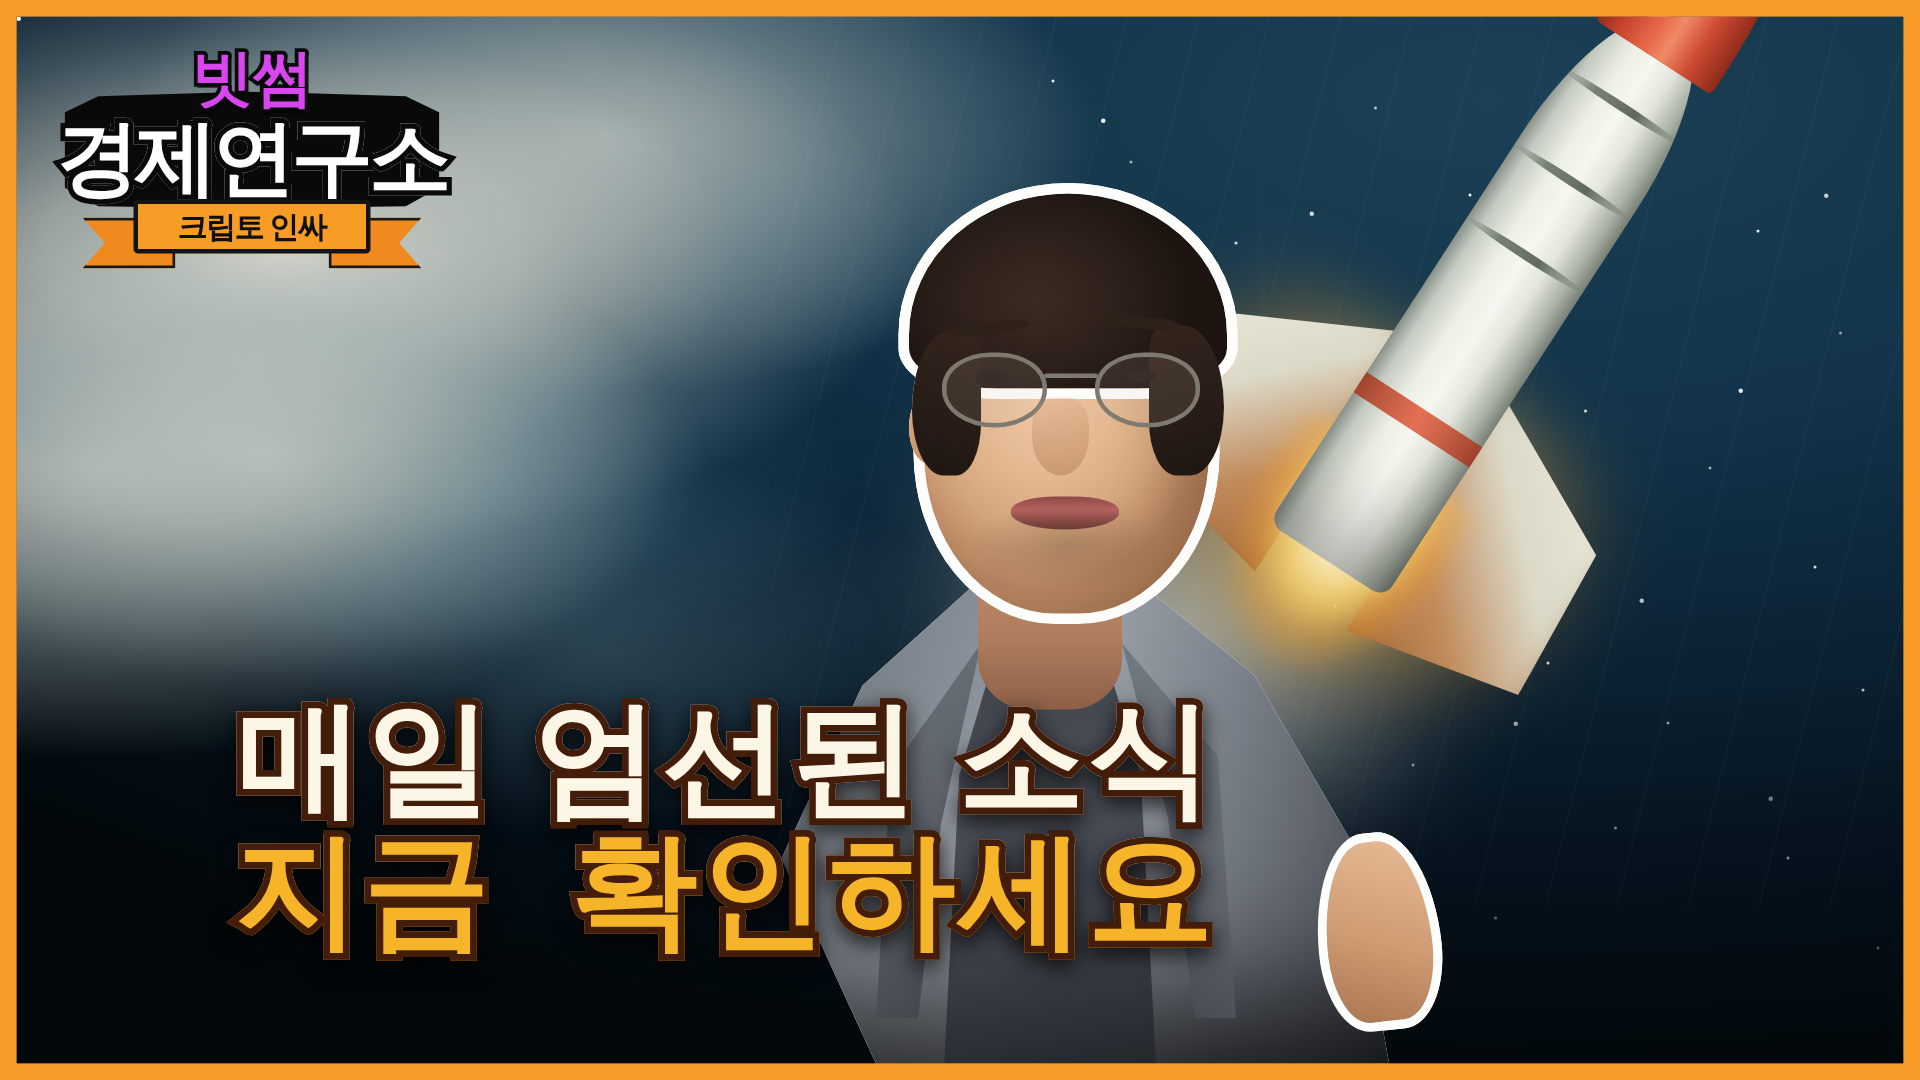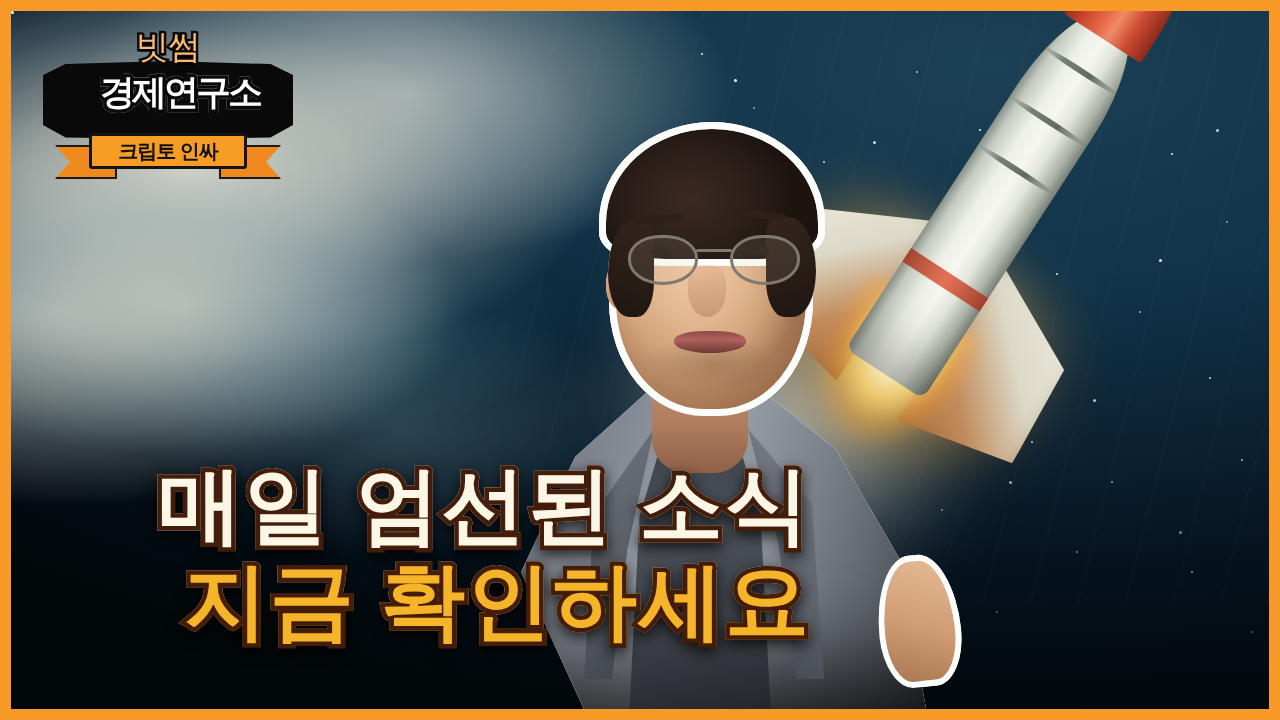--- a/index.html
+++ b/index.html
@@ -342,46 +342,45 @@
   
   .logo{
     position:absolute;
     left:32px; top:10px;
     width:250px; height:160px;
     pointer-events:auto;
   }
   .logo-top{
     position:absolute; left:50%; top:4px;
     transform:translateX(-50%);
-    font-size:33px; font-weight:normal; letter-spacing:-1px;
-    color:#fdba74;
+    font-size:41px; font-weight:bold; letter-spacing:-1px;
+    color:#d946ef;
     -webkit-text-stroke:5px #0b0b0b;
     paint-order:stroke fill;
     text-shadow:0 3px 0 rgba(0,0,0,.55);
     white-space:nowrap;
     z-index:2;
   }
   .logo-plaque{
     position:absolute; left:0; top:40px;
     width:250px; height:78px;
     background:#090909;
     clip-path:polygon(0% 18%, 9% 4%, 50% 0%, 91% 4%, 100% 18%, 100% 82%, 91% 98%, 50% 100%, 9% 98%, 0% 82%);
   }
   .logo-main{
     position:absolute; left:50%; top:48px;
     transform:translateX(-50%);
-    font-size:35px; font-weight:bold; letter-spacing:-3px;
+    font-size:55px; font-weight:bold; letter-spacing:-3px;
     white-space:nowrap;
     color:#ffffff;
     -webkit-text-stroke:7px #0a0a0a;
     paint-order:stroke fill;
     background:linear-gradient(180deg,#ffffff 0%,#ffffff 52%,#cfcfcf 78%,#a8a8a8 100%);
     -webkit-background-clip:text;
     z-index:3;
-    margin-left:12px;
   }
   
   .ribbon{
     position:absolute; left:12px; top:112px;
     width:226px; height:46px;
     z-index:4;
   }
   .ribbon-tail{
     position:absolute; top:12px;
     width:62px; height:34px;
@@ -401,20 +400,21 @@
     width:158px; height:36px;
     background:#F79C25;
     border:3px solid #141414;
     border-radius:3px;
     display:flex; align-items:center; justify-content:center;
   }
   .ribbon-text{
     font-size:20px; font-weight:bold; letter-spacing:-1px;
     color:#101010;
     white-space:nowrap;
+    font-family:Liberation Serif, serif;
   }
 
   
   .headline{
     position:absolute;
     left:60px; bottom:62px;
     width:740px;
     z-index:6;
     text-align:right;
   }
@@ -433,20 +433,21 @@
     background:linear-gradient(180deg,#ffffff 0%, #fdf7e9 46%, #efe3cd 80%, #ded0b4 100%);
     -webkit-background-clip:text;
     margin-left:22px;
   }
   .hl-line-2{
     color:#F6B429;
     background:linear-gradient(180deg,#fffaea 0%, #fde9a8 26%, #f7c24c 56%, #e79b12 82%, #d78505 100%);
     -webkit-background-clip:text;
     margin-top:6px;
     margin-left:12px;
+    font-family:Liberation Mono, monospace;
   }
 
   
   .frame{
     position:absolute; inset:0;
     border:11px solid #F89A28;
     pointer-events:none;
     z-index:20;
   }
 </style>

